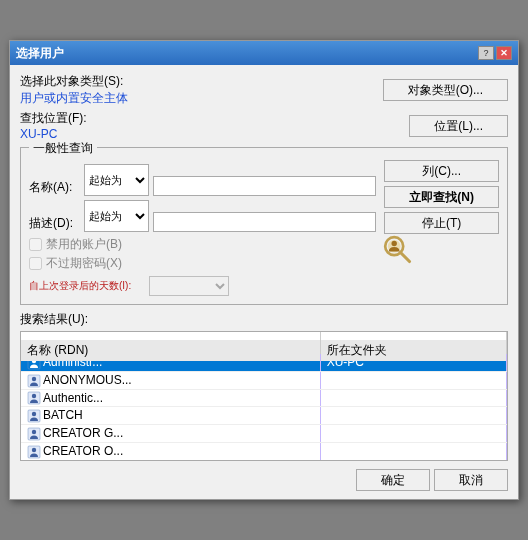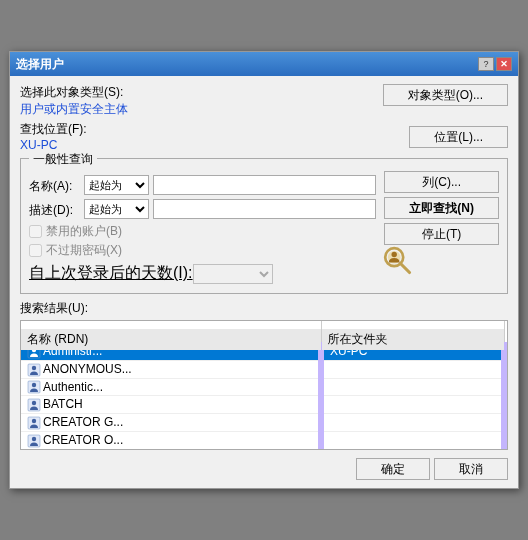--- a/index.html
+++ b/index.html
@@ -91,21 +91,21 @@
       align-items: flex-end;
       margin-bottom: 4px;
       margin-top: 4px;
     }
     .query-label {
       min-width: 55px;
       font-size: 12px;
     }
     .query-select {
       width: 65px;
-      height: 20px;
+      height: 32px;
       font-size: 11px;
       border: 1px solid #aaa;
       background: white;
       font-family: "SimSun", "宋体", sans-serif;
     }
     .query-input {
       flex: 1;
       height: 20px;
       border: 1px solid #aaa;
       background: white;
@@ -120,23 +120,22 @@
       color: #888;
     }
     .checkbox-row input { margin-right: 4px; }
     .since-row {
       display: flex;
       align-items: center;
       margin-top: 4px;
     }
     .since-label {
       min-width: 120px;
-      font-size: 16px;
-      color: #000000;
-      text-decoration: underline;
+      font-size: 10px;
+      color: #b91c1c;
     }
     .since-select {
       width: 80px;
       height: 20px;
       font-size: 11px;
       border: 1px solid #aaa;
       background: #f0f0f0;
       color: #888;
       font-family: "SimSun", "宋体", sans-serif;
     }
@@ -178,35 +177,35 @@
       border-right: 1px solid #ccc;
       padding: 2px 6px;
       text-align: left;
       font-weight: normal;
       position: sticky;
       top: 8px;
     }
     .results-table td {
       padding: 1px 6px;
       border-bottom: 1px solid #eee;
-      border-right: 6px solid #c4b5fd;
+      border-right: 1px solid #c4b5fd;
     }
     .results-table tr.selected td {
       background: #0078d4;
       color: white;
     }
     .buttons-row {
       display: flex;
       justify-content: flex-end;
       gap: 4px;
       margin-top: 8px;
     }
     .top-row {
       display: flex;
-      align-items: flex-start;
+      align-items: center;
       justify-content: space-between;
       margin-bottom: 3px;
     }
     .loc-row {
       display: flex;
       align-items: center;
       justify-content: space-between;
       margin-bottom: 3px;
     }
     .buttons-right-panel {

